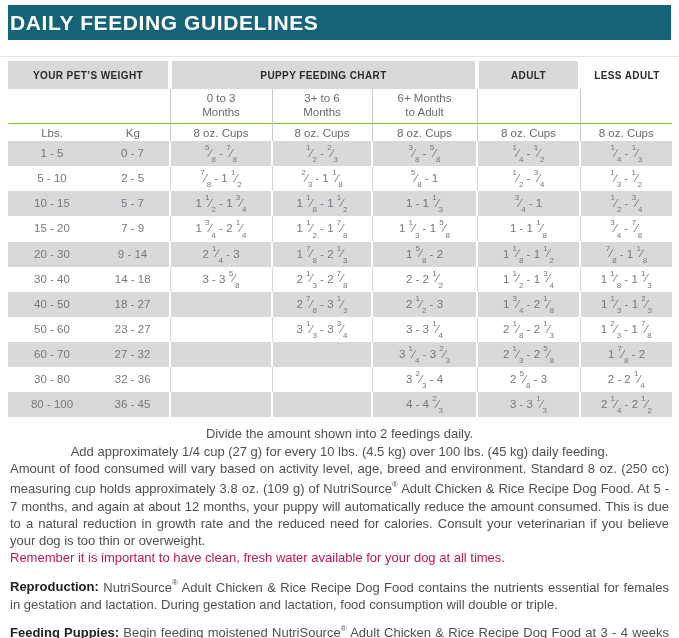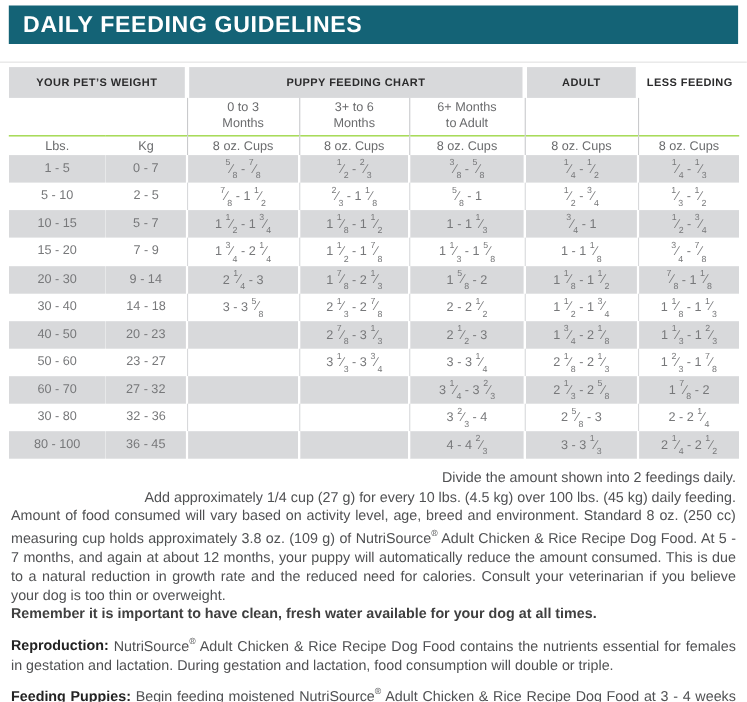--- a/index.html
+++ b/index.html
@@ -6,21 +6,21 @@
   body{
     width:679px;height:638px;background:#ffffff;
     font-family:"Liberation Sans","DejaVu Sans",sans-serif;
     color:#58595b;overflow:hidden;
   }
   
   .title-bar{
     margin:5px 15px 0 8px;width:663px;height:35px;
     background:#146376;color:#ffffff;
     font-size:21px;font-weight:bold;letter-spacing:0.6px;
-    line-height:35px;padding-left:13px;box-sizing:border-box;
+    line-height:35px;padding-left:2px;box-sizing:border-box;
   }
   .top-rule{margin:16px 0 0 0;border:0;border-top:1px solid #e2e2e2;width:679px;}
   
   table.ft{
     margin:4px 4px 0 8px;width:664px;table-layout:fixed;
     border-collapse:collapse;text-align:center;
     font-size:11.5px;color:#6a6b6d;
   }
   .ft th,.ft td{padding:0;overflow:hidden;}
   .ft th.gh{
@@ -34,24 +34,24 @@
   .ft tr.units td.bdr{border-right:1px solid #c9cacc;}
   .ft tbody td{height:17px;line-height:17px;color:#77787a;}
   .ft tbody tr.gray td{background:#d8d9db;}
   .ft tbody tr.gray td.bdr{border-right:2px solid #ffffff;}
   .ft tbody tr.white td.bdr{border-right:1px solid #d8d9db;}
   .fr sup{font-size:8px;position:relative;top:-2px;}
   .fr sub{font-size:8px;position:relative;top:2px;}
   
   .notes-wrap{margin:8px 10px 0 10px;font-size:13px;line-height:17.2px;color:#505153;}
   .notes-wrap p{margin:0 0 8px 0;text-align:justify;}
-  .notes-wrap .no-gap{margin:0;text-align:right;}
+  .notes-wrap .no-gap{margin:0;text-align:center;}
   .notes-wrap .body-just{margin:0;text-align:justify;}
   .notes-wrap b{color:#232323;}
-  .water{font-weight:bold;color:#404040;margin:0 0 9px 0 !important;}
+  .water{font-weight:normal;color:#be185d;margin:0 0 9px 0 !important;}
   sup.reg{font-size:8px;position:relative;top:-1px;}
 </style>
 </head>
 <body>
 
 <div class="title-bar">DAILY FEEDING GUIDELINES</div>
 
 <hr class="top-rule">
 
 <table class="ft">
@@ -62,21 +62,21 @@
     <col style="width:100px">
       <col style="width:105px">
       <col style="width:103px">
       <col style="width:92px">
   </colgroup>
   <thead id="ft-head">
       <tr>
         <th colspan="2" class="gh">YOUR PET’S WEIGHT</th>
         <th colspan="3" class="gh">PUPPY FEEDING CHART</th>
         <th colspan="1" class="gh">ADULT</th>
-        <th colspan="1" class="gh gh-white">LESS FEEDING</th>
+        <th colspan="1" class="gh gh-white">LESS ADULT</th>
       </tr>
       <tr>
         <td class="sub bdr" colspan="2"></td>
         <td class="sub bdr">0 to 3
 Months</td>
         <td class="sub bdr">3+ to 6
 Months</td>
         <td class="sub bdr">6+ Months
 to Adult</td>
         <td class="sub bdr"></td>
@@ -142,21 +142,21 @@
         <td>30 - 40</td>
         <td class="bdr">14 - 18</td>
         <td class="bdr">3 - 3 <span class="fr"><sup>5</sup>⁄<sub>8</sub></span></td>
         <td class="bdr">2 <span class="fr"><sup>1</sup>⁄<sub>3</sub></span> - 2 <span class="fr"><sup>7</sup>⁄<sub>8</sub></span></td>
         <td class="bdr">2 - 2 <span class="fr"><sup>1</sup>⁄<sub>2</sub></span></td>
         <td class="bdr">1 <span class="fr"><sup>1</sup>⁄<sub>2</sub></span> - 1 <span class="fr"><sup>3</sup>⁄<sub>4</sub></span></td>
         <td>1 <span class="fr"><sup>1</sup>⁄<sub>8</sub></span> - 1 <span class="fr"><sup>1</sup>⁄<sub>3</sub></span></td>
       </tr>
       <tr class="gray">
         <td>40 - 50</td>
-        <td class="bdr">20 - 23</td>
+        <td class="bdr">18 - 27</td>
         <td class="bdr"></td>
         <td class="bdr">2 <span class="fr"><sup>7</sup>⁄<sub>8</sub></span> - 3 <span class="fr"><sup>1</sup>⁄<sub>3</sub></span></td>
         <td class="bdr">2 <span class="fr"><sup>1</sup>⁄<sub>2</sub></span> - 3</td>
         <td class="bdr">1 <span class="fr"><sup>3</sup>⁄<sub>4</sub></span> - 2 <span class="fr"><sup>1</sup>⁄<sub>8</sub></span></td>
         <td>1 <span class="fr"><sup>1</sup>⁄<sub>3</sub></span> - 1 <span class="fr"><sup>2</sup>⁄<sub>3</sub></span></td>
       </tr>
       <tr class="white">
         <td>50 - 60</td>
         <td class="bdr">23 - 27</td>
         <td class="bdr"></td>

